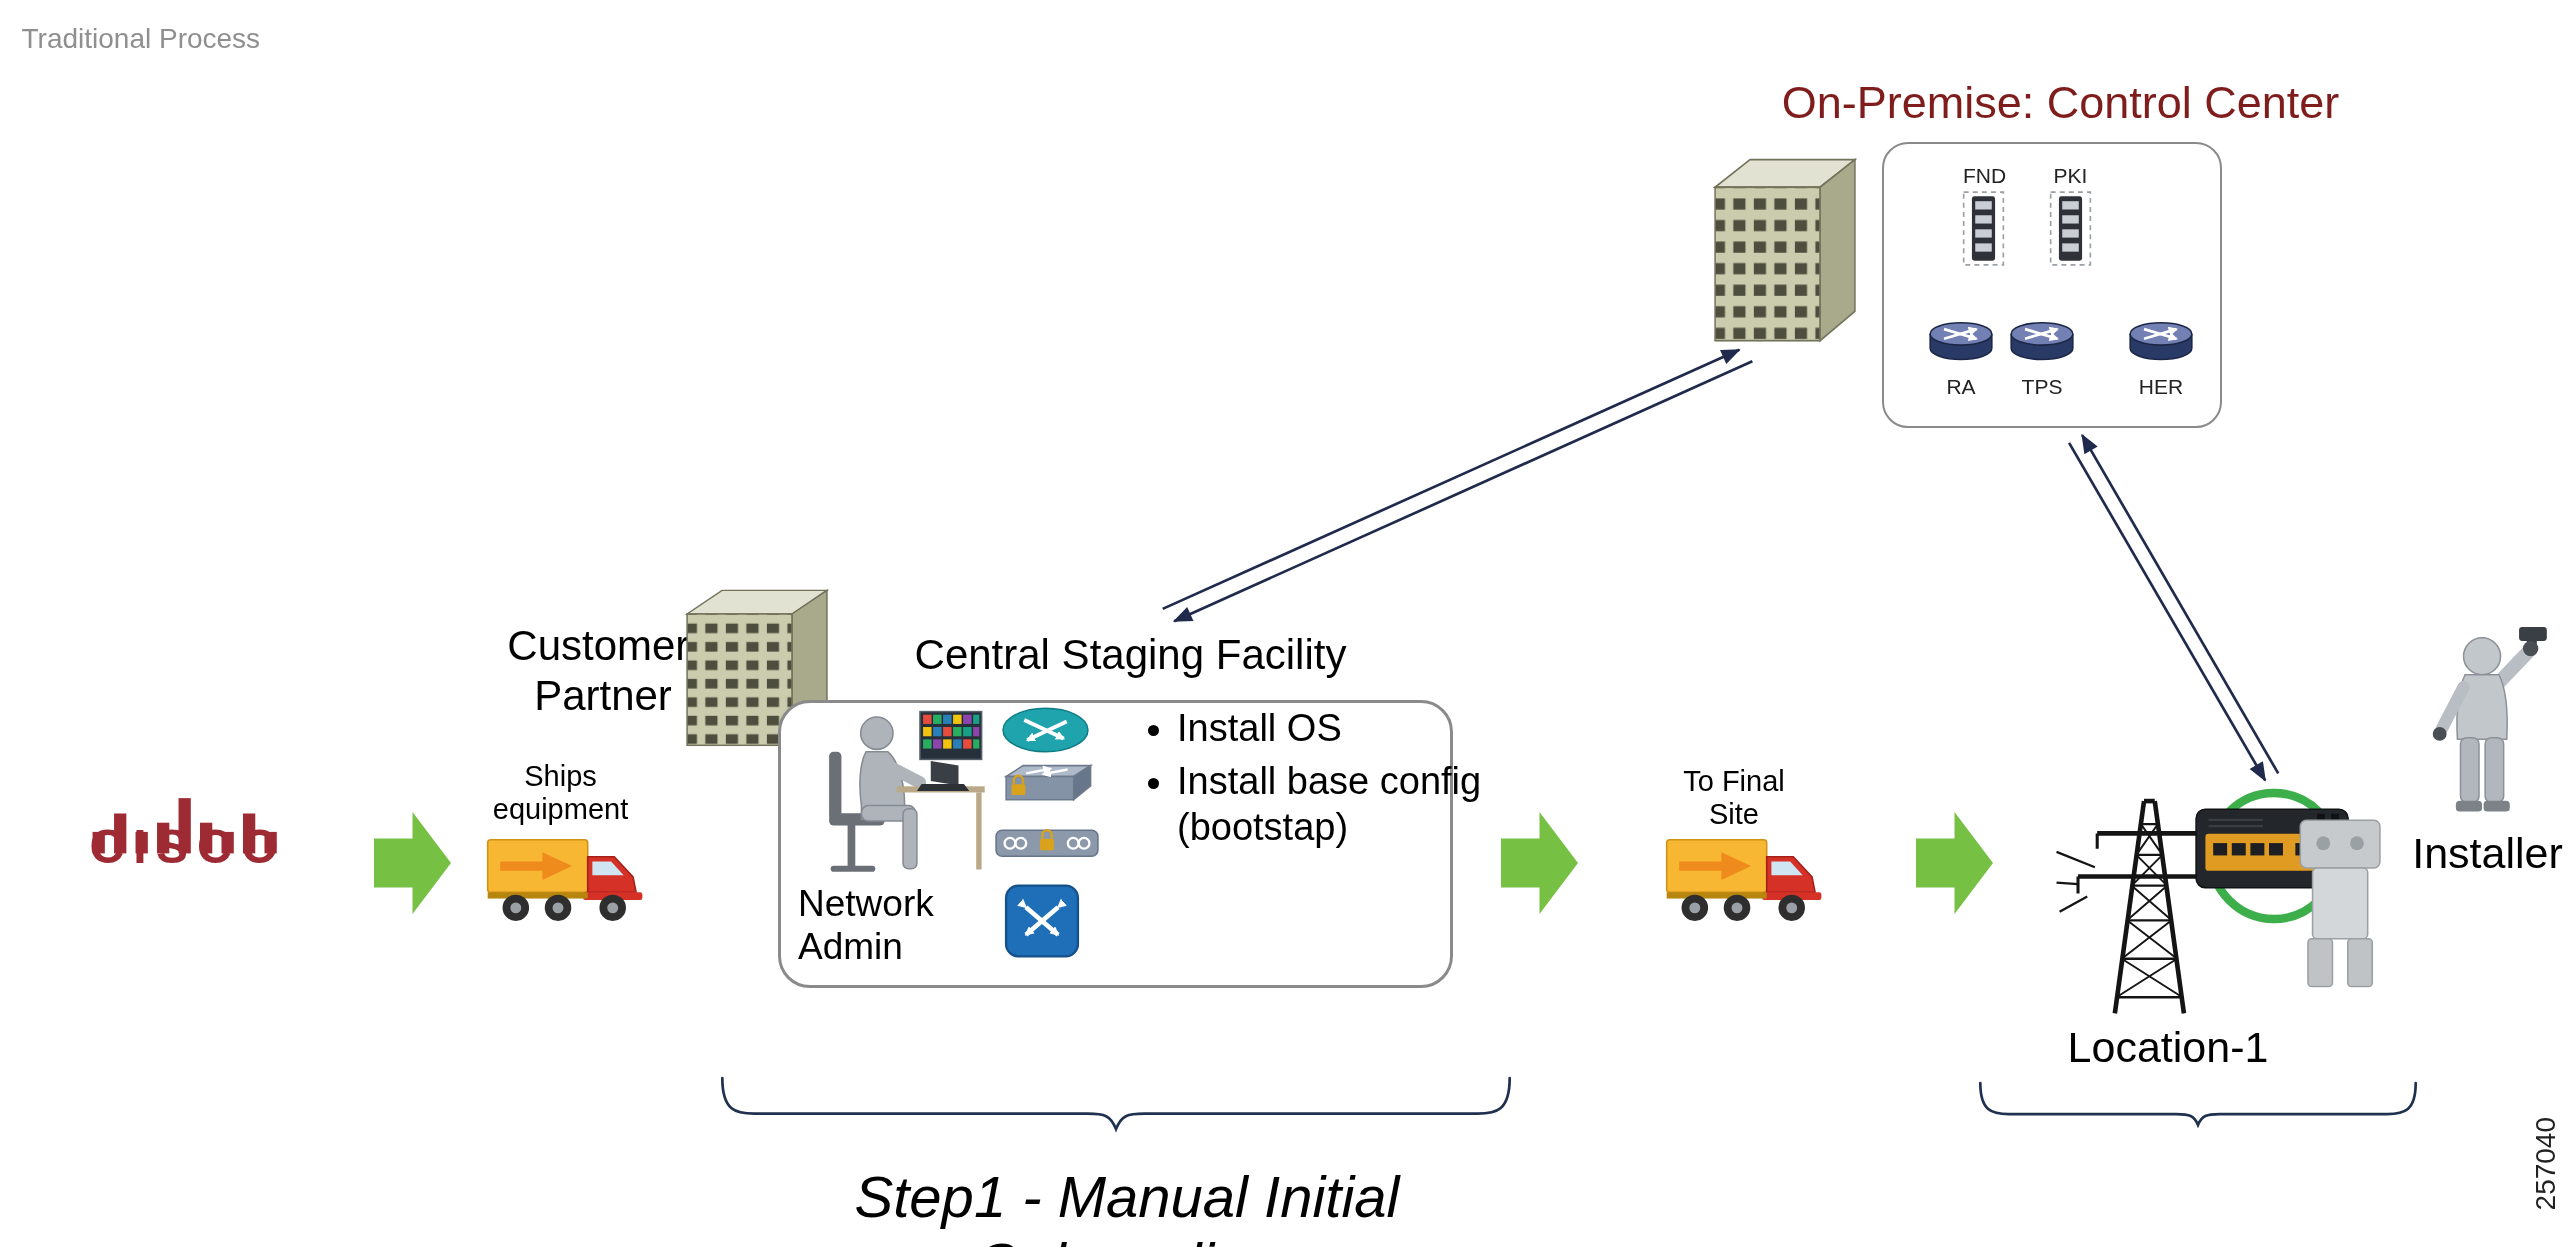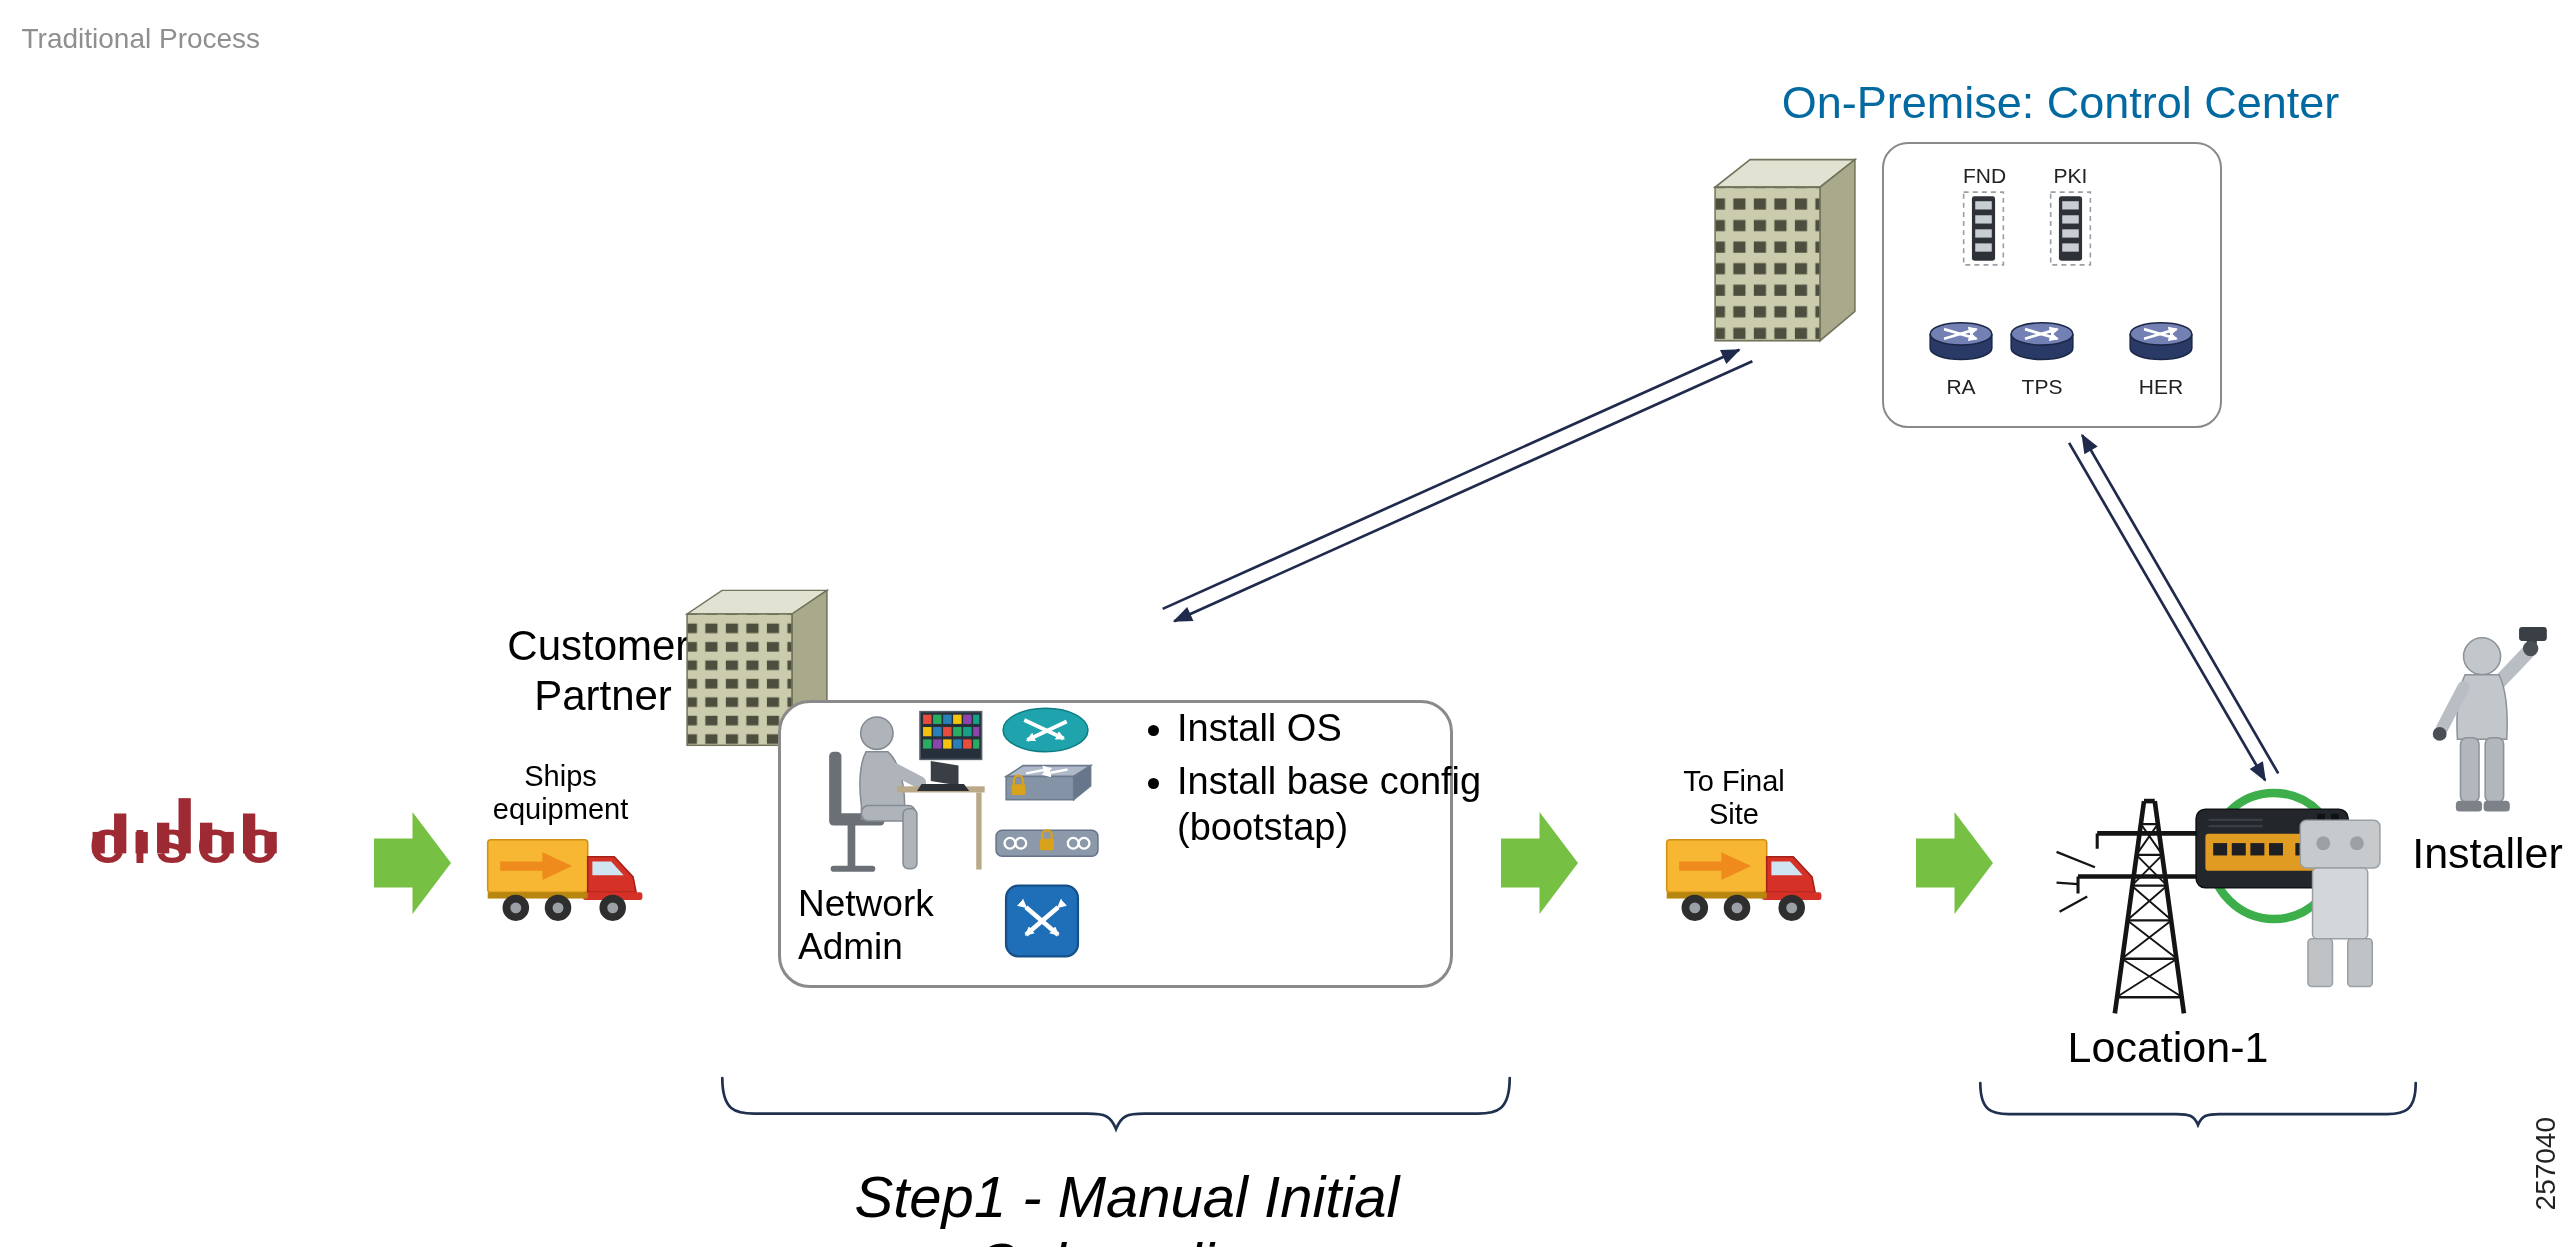--- a/index.html
+++ b/index.html
@@ -1,21 +1,21 @@
 <!DOCTYPE html>
 <html style="font-size:12.3px"><head>
 <meta charset="utf-8">
 <style>
   html,body{margin:0;padding:0;background:#fff;}
   body{font-family:"Liberation Sans",sans-serif;color:#111;}
   .canvas{position:relative;width:2576px;height:1247px;background:#fff;overflow:hidden;}
   .abs{position:absolute;}
   .ctr{text-align:center;}
   .gray-title{font-size:28px;color:#8f8f8f;}
-  .h-big{font-size:45px;color:#0369a1;}
+  .h-big{font-size:45px;color:#7f1d1d;}
   .h-med{font-size:42px;color:#000;}
   .h-loc{font-size:43px;color:#000;}
   .small-cap{font-size:29px;color:#000;line-height:1.15;}
   .tiny-lab{font-size:21px;color:#222;}
   .step-lab{font-size:58px;color:#000;font-style:italic;}
   .admin-lab{font-size:37px;color:#000;line-height:1.15;}
   .cust-lab{font-size:42px;color:#000;line-height:1.2;}
   .green-arrow{background:#76c043;
     clip-path:polygon(0 26%,50% 26%,50% 0,100% 50%,50% 100%,50% 74%,0 74%);}
   .round-box{border:3.1px solid #8a8a8a;border-radius:32px;background:#fff;box-sizing:border-box;}
@@ -171,20 +171,21 @@
   </div>
 
   <div class="abs" style="left:681px;top:583px;width:152px;height:166px;">
     <svg viewBox="0 0 200 225" width="152" height="166" preserveAspectRatio="none">
       <polygon points="8,42 146,42 192,10 54,10" fill="#e2e2d2" stroke="#73735c" stroke-width="2"></polygon>
       <polygon points="146,42 192,10 192,186 146,220" fill="#a9a98c" stroke="#73735c" stroke-width="2"></polygon>
       <rect x="8" y="42" width="138" height="178" fill="url(#bwin)" stroke="#73735c" stroke-width="2"></rect>
     </svg>
   </div>
 
+  <div class="abs h-med ctr" style="left:900px;top:631px;width:461px;">Central Staging Facility</div>
 
   <div class="abs round-box" style="left:778px;top:700px;width:675px;height:288px;"></div>
 
   <div class="abs" style="left:806px;top:707px;width:181px;height:171px;">
     <svg viewBox="0 0 235 222" width="181" height="171" preserveAspectRatio="none">
       <rect x="148" y="6" width="80" height="62" fill="#26303a" stroke="#55606b" stroke-width="2"></rect>
       <g>
         <rect x="152" y="10" width="11" height="12" fill="#e74c3c"></rect>
           <rect x="165" y="10" width="11" height="12" fill="#27ae60"></rect>
         <rect x="178" y="10" width="11" height="12" fill="#2980b9"></rect>

